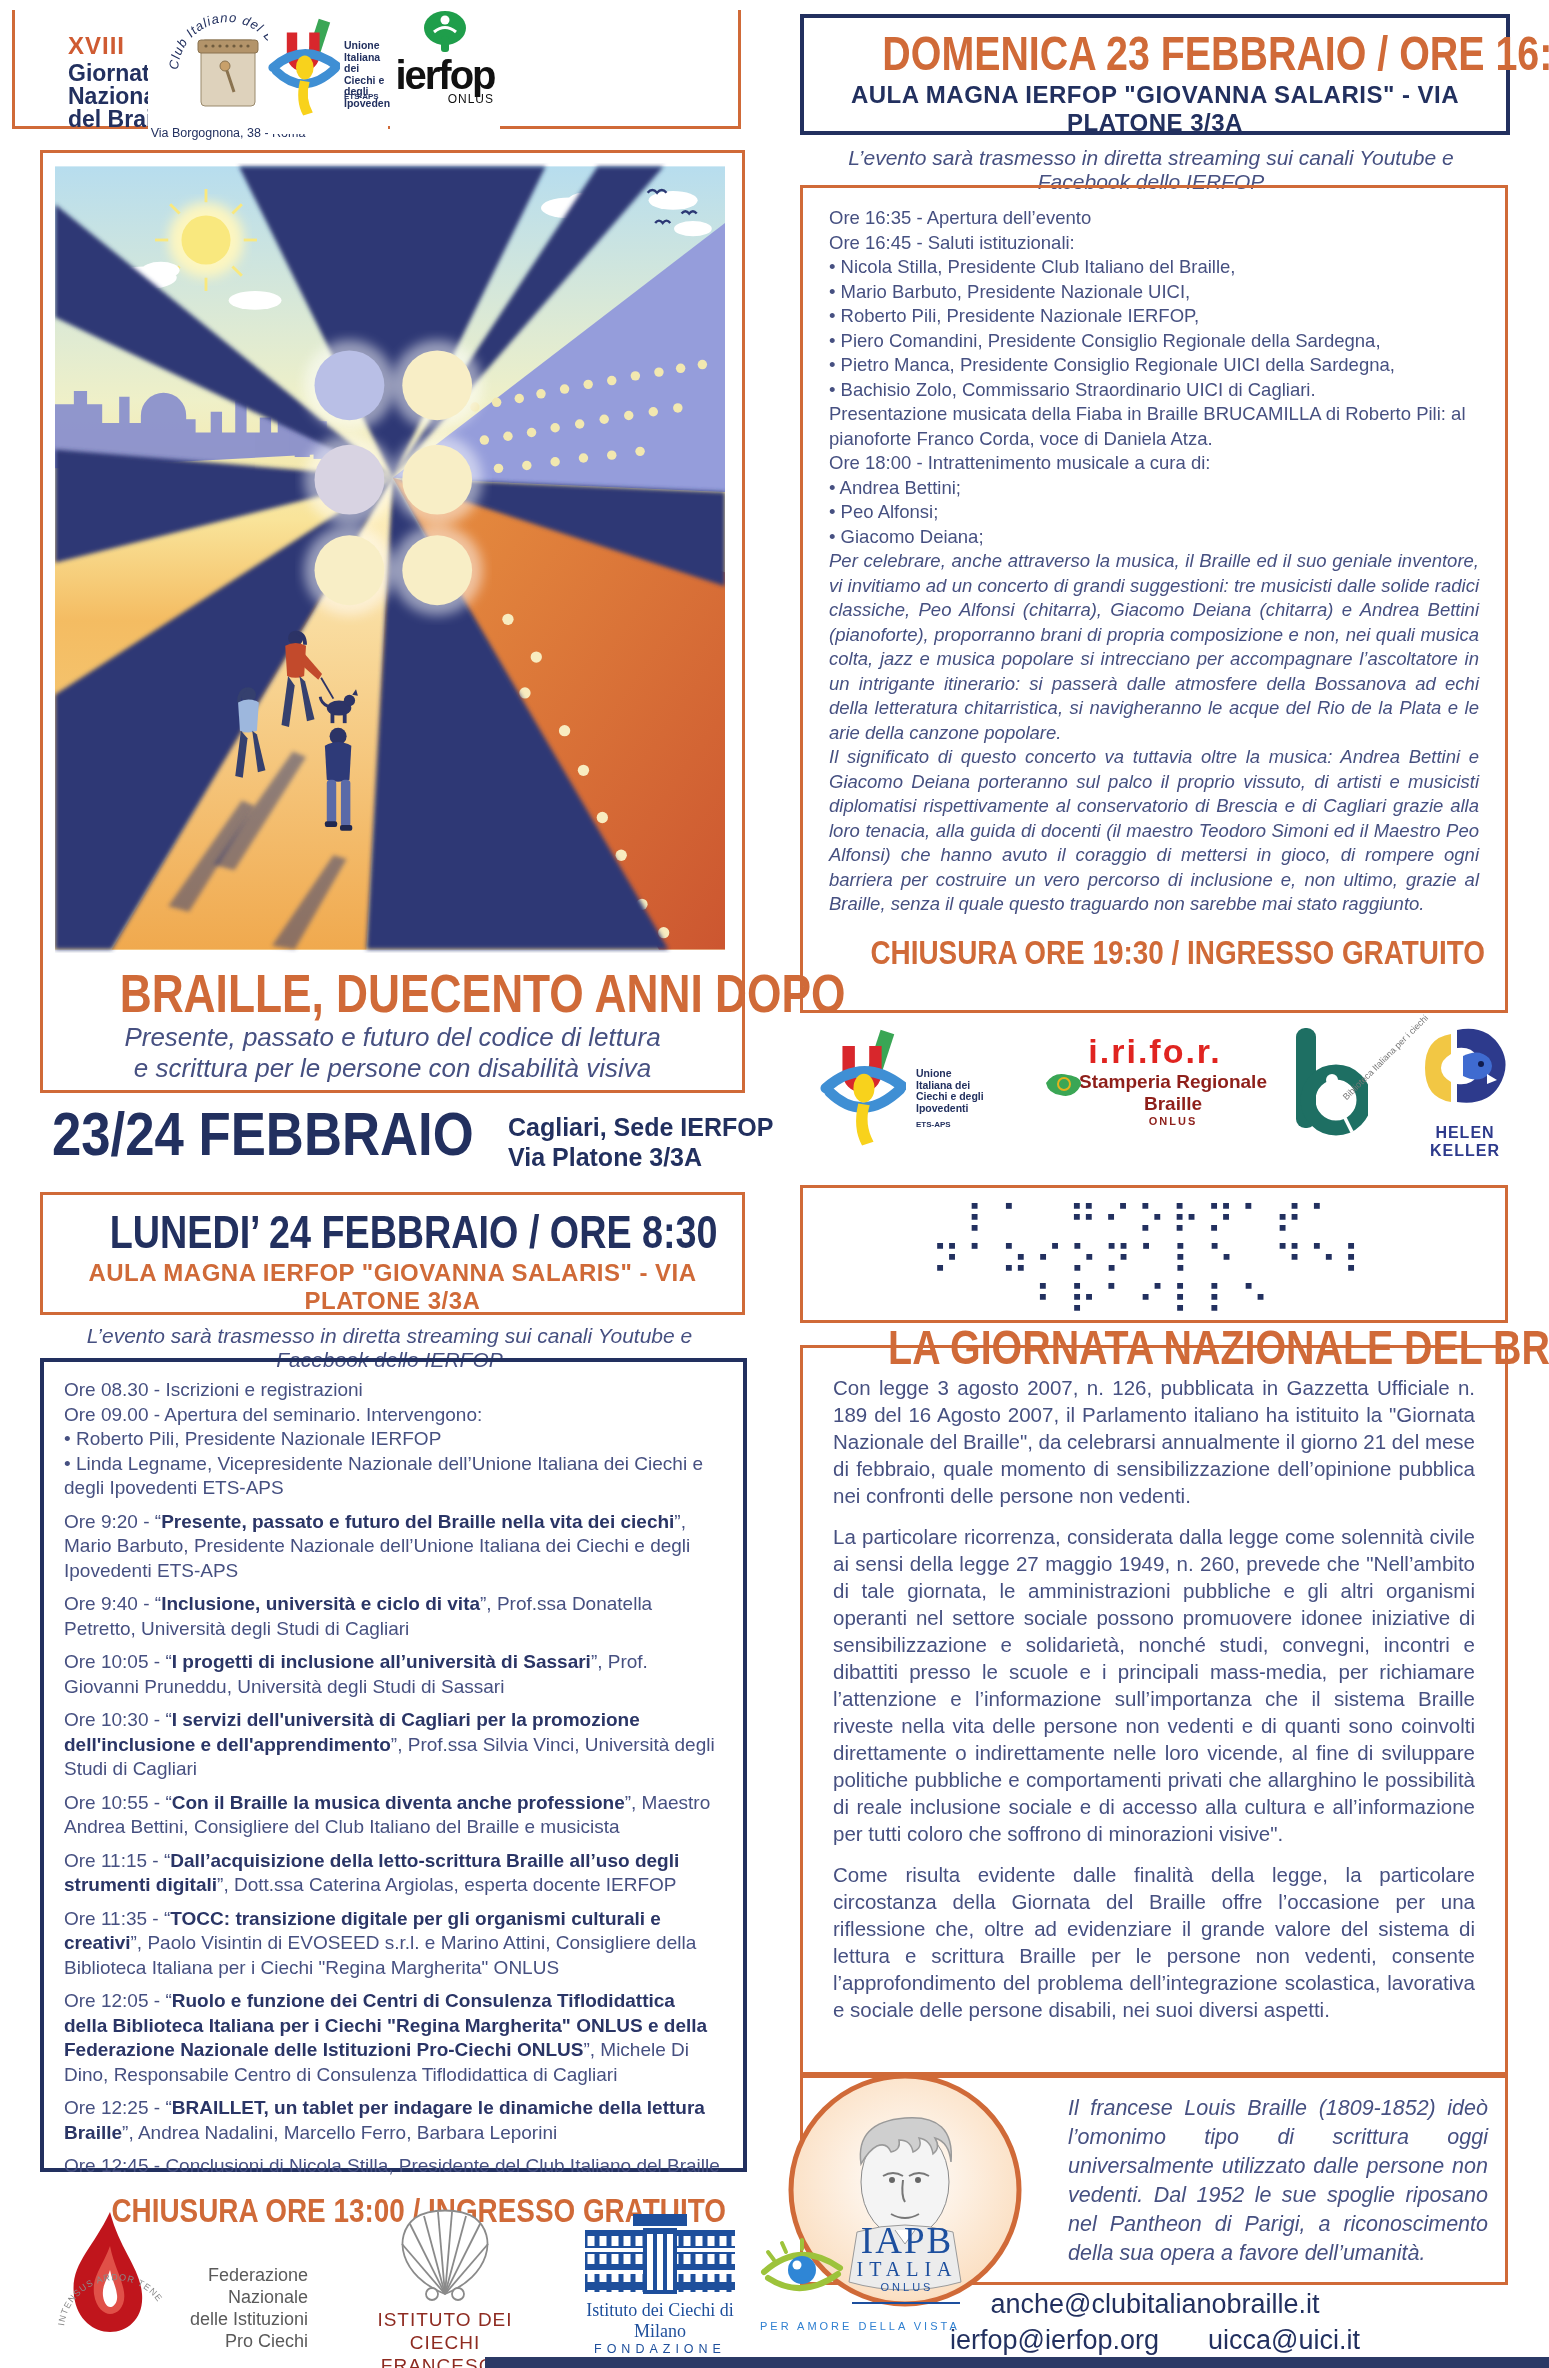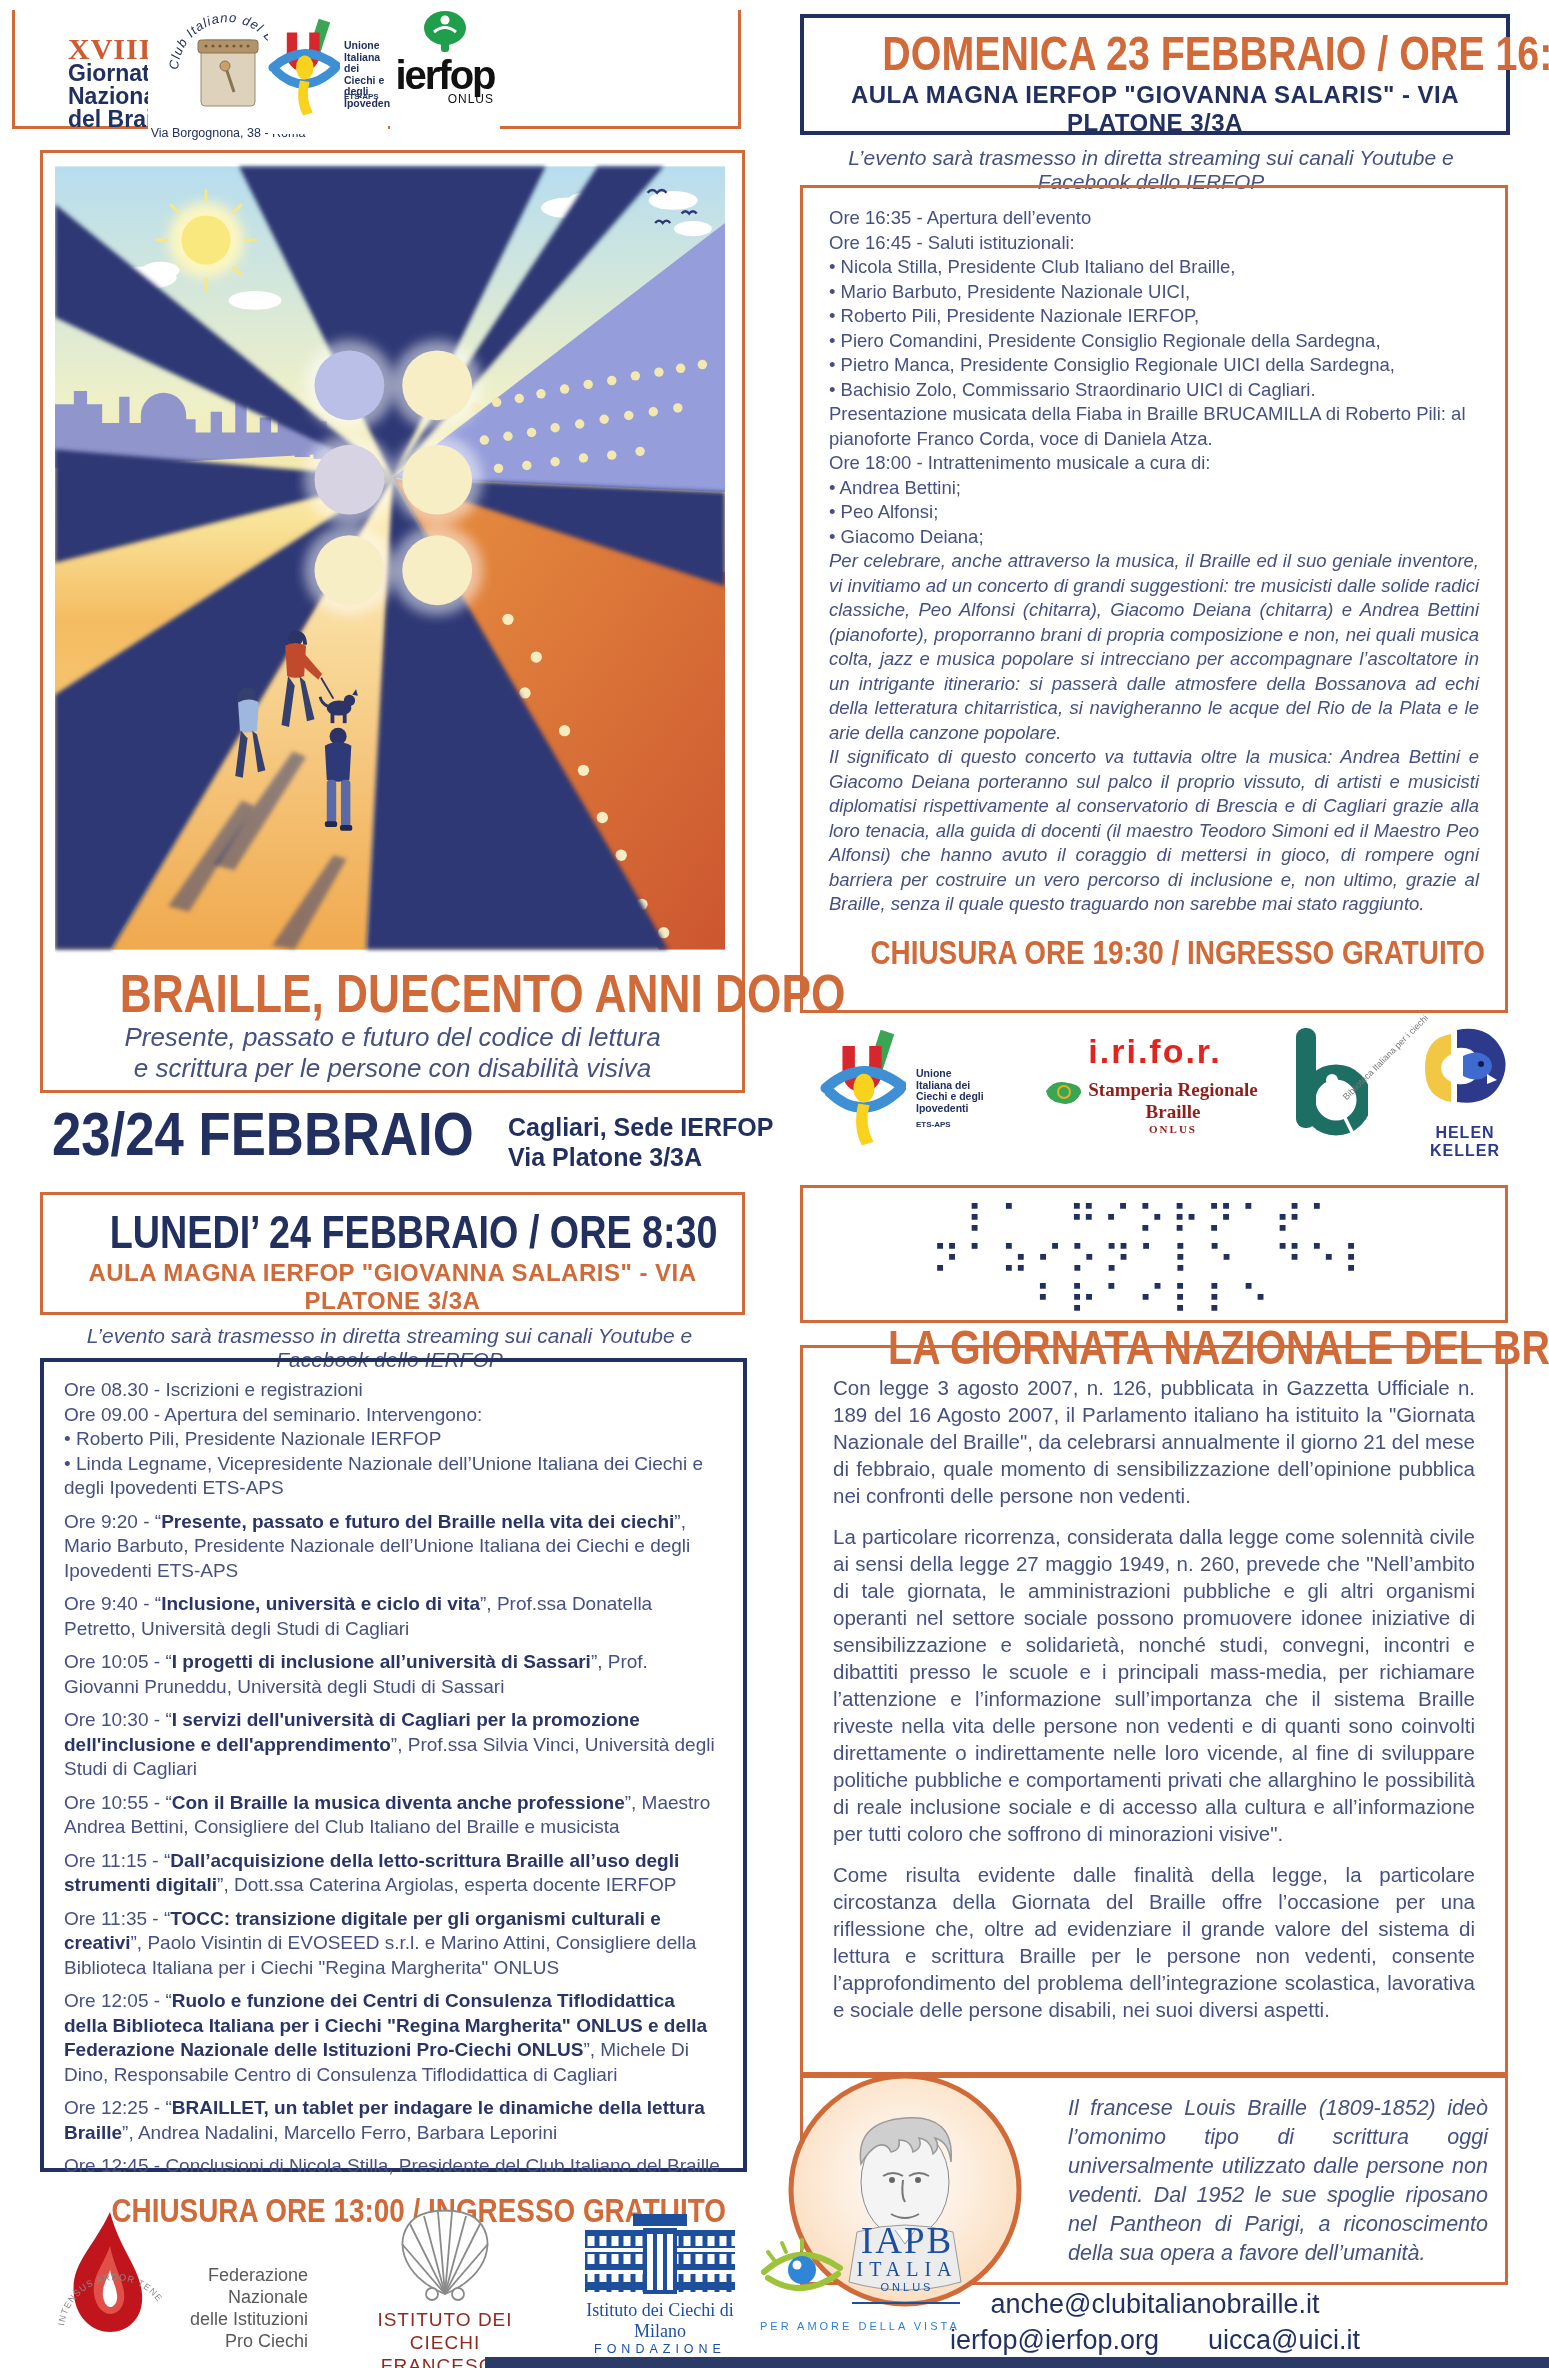--- a/index.html
+++ b/index.html
@@ -9,21 +9,21 @@
   .page{position:relative;width:1549px;height:2368px;background:#fff;overflow:hidden;
         font-family:"Liberation Sans", sans-serif;color:var(--body);}
   .abs{position:absolute;}
   .obox{border:3px solid var(--orange);}
   .nbox{border:4px solid var(--navy);}
   .cond{display:inline-block;transform:scaleX(.82);transform-origin:center;white-space:nowrap;}
   .ctr{text-align:center;}
   .o{color:var(--orange);} .n{color:var(--navy);}
   
   .m-frame{left:12px;top:10px;width:723px;height:116px;border:3px solid var(--orange);border-top:none;}
-  .m-edition{left:68px;top:32px;font-size:30px;font-weight:bold;color:var(--orange2);letter-spacing:1px;font-family:Liberation Serif, serif;}
+  .m-edition{left:68px;top:32px;font-size:24px;font-weight:bold;color:var(--orange2);letter-spacing:1px;}
   .m-title{left:68px;top:62px;font-size:23px;line-height:23px;font-weight:bold;color:var(--navy);}
   .logo-patch{background:#fff;}
   .club-addr{font-size:12.5px;color:var(--navy);text-align:center;}
   .uici-cap{font-size:10.5px;line-height:11.5px;font-weight:bold;color:var(--navy);}
   .uici-sub{font-size:8px;color:var(--navy);font-weight:bold;}
   .ierfop-name{font-size:40px;font-weight:900;color:#111;letter-spacing:-2px;line-height:34px;}
   .ierfop-sub{font-size:12px;color:#111;letter-spacing:1px;text-align:right;}
   
   .event-box{left:40px;top:150px;width:699px;height:937px;}
   .event-title{left:40px;top:962px;width:705px;font-size:54px;font-weight:bold;color:var(--orange);}
@@ -413,21 +413,21 @@
         <div>Unione</div>
         <div>Italiana dei</div>
         <div>Ciechi e degli</div>
         <div>Ipovedenti</div>
       </div>
       <div class="abs uici-sub" style="left:96px;top:94px;">ETS-APS</div>
     </div>
 
     <div class="abs ctr" style="left:250px;top:10px;width:230px;">
       <div class="irifor-name">i.ri.fo.r.</div>
-      <div style="position:relative;margin-top:8px;font-family:Liberation Serif, serif;">
+      <div style="position:relative;margin-top:0;">
         <svg width="40" height="32" viewBox="0 0 40 32" style="position:absolute;left:4px;top:-2px;">
           <path d="M2,14 Q10,2 24,6 Q38,8 37,16 Q30,30 16,26 Q4,24 2,14 Z" fill="#3aa655"></path>
           <circle cx="20" cy="15" r="6" fill="none" stroke="#e5b31c" stroke-width="2"></circle>
         </svg>
         <div class="irifor-line" style="margin-left:36px;">Stamperia Regionale Braille</div>
         <div class="irifor-sub" style="margin-left:36px;">ONLUS</div>
       </div>
     </div>
 
     <div class="abs" style="left:500px;top:6px;width:110px;height:140px;">

